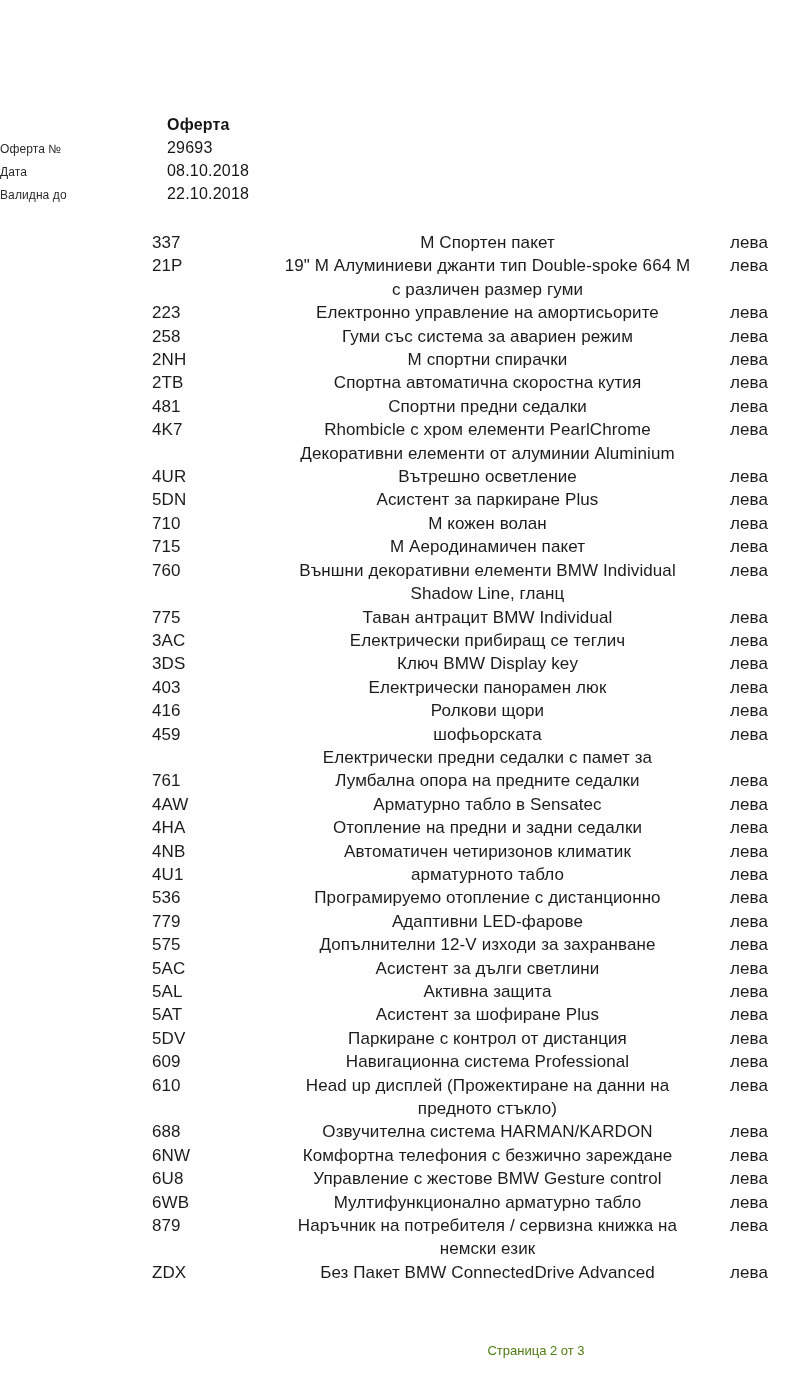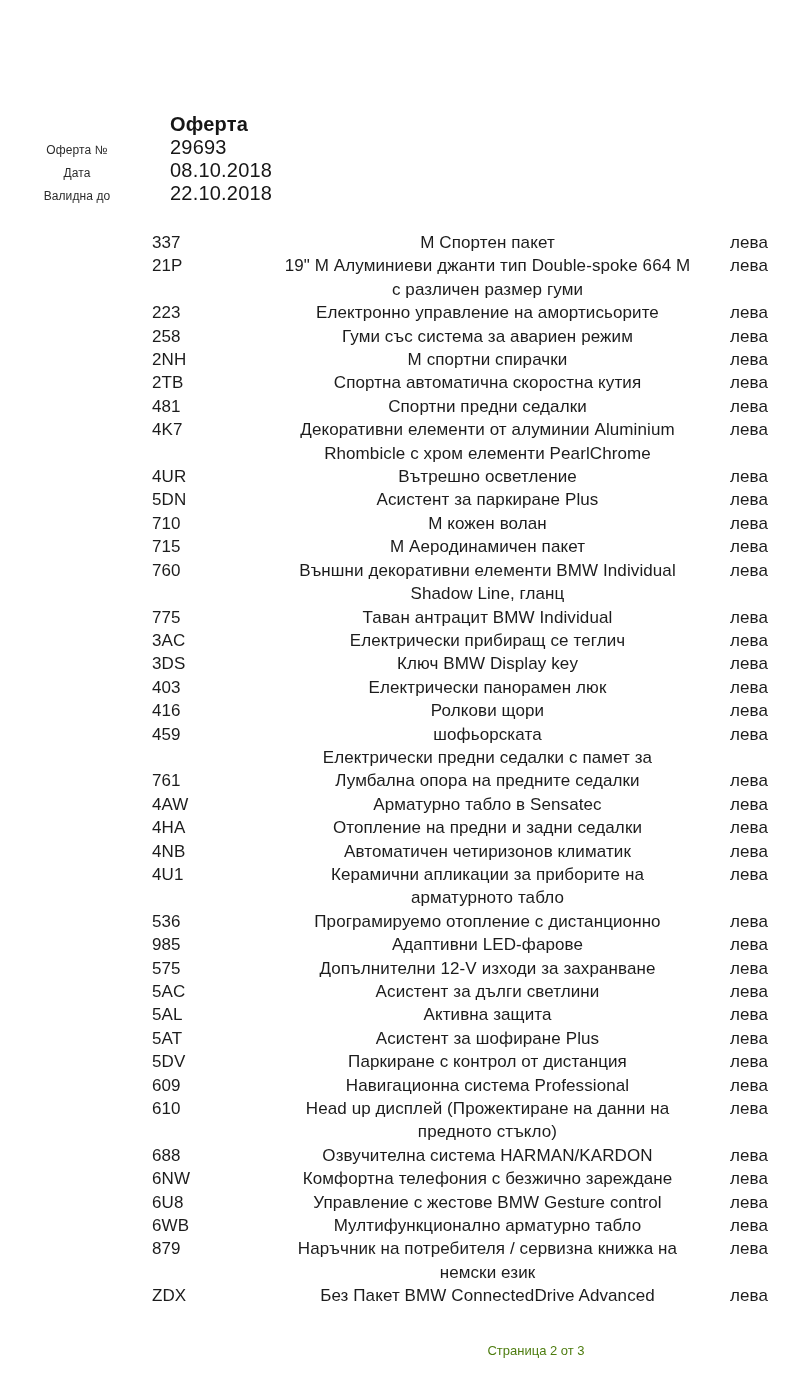--- a/index.html
+++ b/index.html
@@ -23,30 +23,29 @@
     top: 113px;
     left: 0;
   }
   .hrow {
     display: flex;
     align-items: baseline;
     height: 23px;
   }
   .hlabel {
     width: 118px;
-    text-align: center;
+    text-align: left;
     font-size: 12px;
     line-height: 23px;
     color: #2b2b2b;
     letter-spacing: 0.1px;
-    padding-left: 18px;
   }
   .hvalue {
-    margin-left: 34px;
-    font-size: 20px;
+    margin-left: 49px;
+    font-size: 16px;
     line-height: 23px;
     letter-spacing: 0.2px;
     color: #161616;
   }
   .htitle {
     font-weight: bold;
   }
 
   
   .options-table {
@@ -161,22 +160,22 @@
         <div class="opt-row">
       <span class="code">481</span>
       <span class="desc">
             <span class="desc-line">Спортни предни седалки</span>
           </span>
       <span class="cur">лева</span>
     </div>
         <div class="opt-row">
       <span class="code">4K7</span>
       <span class="desc">
+            <span class="desc-line">Rhombicle с хром елементи PearlChrome</span>
             <span class="desc-line">Декоративни елементи от алуминии Aluminium</span>
-            <span class="desc-line">Rhombicle с хром елементи PearlChrome</span>
           </span>
       <span class="cur">лева</span>
     </div>
         <div class="opt-row">
       <span class="code">4UR</span>
       <span class="desc">
             <span class="desc-line">Вътрешно осветление</span>
           </span>
       <span class="cur">лева</span>
     </div>
@@ -278,34 +277,33 @@
         <div class="opt-row">
       <span class="code">4NB</span>
       <span class="desc">
             <span class="desc-line">Автоматичен четиризонов климатик</span>
           </span>
       <span class="cur">лева</span>
     </div>
         <div class="opt-row">
       <span class="code">4U1</span>
       <span class="desc">
-            <span class="desc-line">Керамични апликации за приборите на</span>
             <span class="desc-line">арматурното табло</span>
           </span>
       <span class="cur">лева</span>
     </div>
         <div class="opt-row">
       <span class="code">536</span>
       <span class="desc">
             <span class="desc-line">Програмируемо отопление с дистанционно</span>
           </span>
       <span class="cur">лева</span>
     </div>
         <div class="opt-row">
-      <span class="code">985</span>
+      <span class="code">779</span>
       <span class="desc">
             <span class="desc-line">Адаптивни LED-фарове</span>
           </span>
       <span class="cur">лева</span>
     </div>
         <div class="opt-row">
       <span class="code">575</span>
       <span class="desc">
             <span class="desc-line">Допълнителни 12-V изходи за захранване</span>
           </span>

